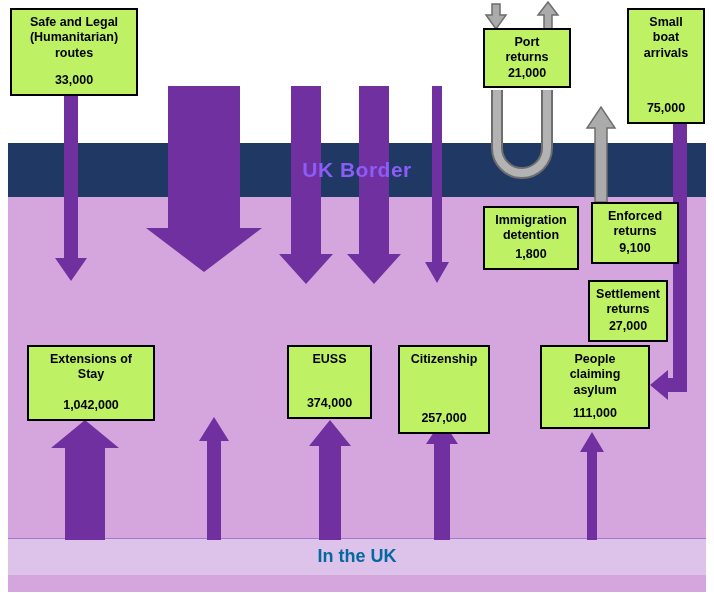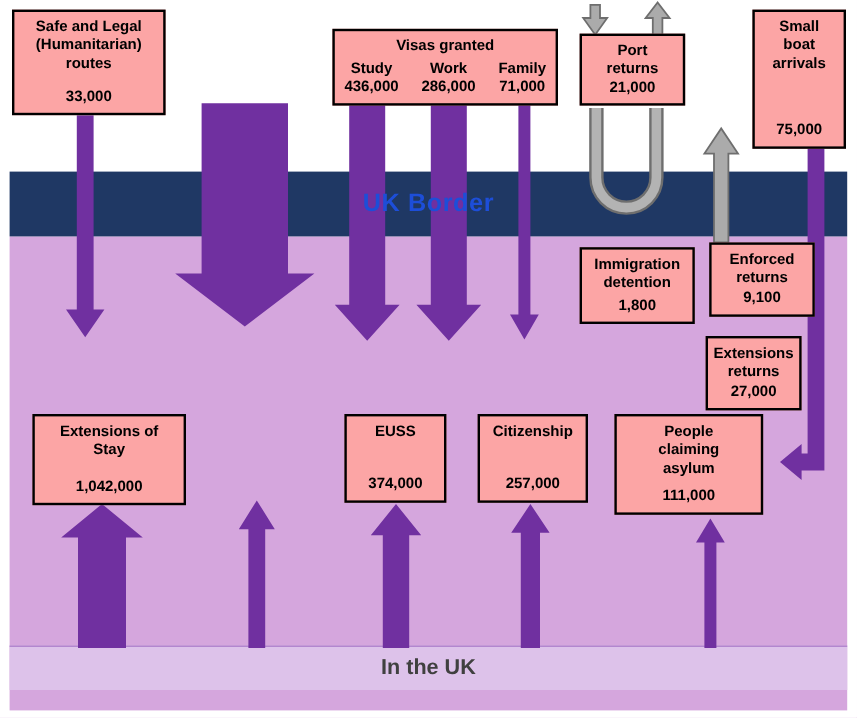--- a/index.html
+++ b/index.html
@@ -7,24 +7,24 @@
     position:relative;width:714px;height:598px;background:#ffffff;overflow:hidden;
     font-family:"Liberation Sans","DejaVu Sans",sans-serif;color:#000;
   }
   .interior{position:absolute;left:8px;top:197px;width:698px;height:395px;background:#d5a6dd;z-index:0;}
   .in-uk-band{position:absolute;left:8px;top:538px;width:698px;height:37px;background:#ddc2ea;border-top:1px solid #a878c9;box-sizing:border-box;z-index:1;}
   .border-band{position:absolute;left:8px;top:143px;width:698px;height:54px;background:#1f3864;z-index:1;}
   svg.arrows{position:absolute;left:0;top:0;width:714px;height:598px;z-index:2;pointer-events:none;}
   .ap{fill:#7030a0;}
   .ag{fill:#ababab;stroke:#6e6e6e;stroke-width:1.5;}
   .band-label{position:absolute;display:flex;align-items:center;justify-content:center;z-index:3;font-weight:700;}
-  .border-label{left:8px;top:143px;width:698px;height:54px;color:#1d4ed8;font-size:21px;letter-spacing:.5px;}
-  .inuk-label{left:8px;top:538px;width:698px;height:37px;color:#404040;font-size:18px;}
+  .border-label{left:8px;top:143px;width:698px;height:54px;color:#8b5cf6;font-size:21px;letter-spacing:.5px;}
+  .inuk-label{left:8px;top:538px;width:698px;height:37px;color:#0369a1;font-size:18px;}
   .box{
-    position:absolute;background:#fca5a5;border:2px solid #000;box-sizing:border-box;
+    position:absolute;background:#bef264;border:2px solid #000;box-sizing:border-box;
     display:flex;flex-direction:column;align-items:center;text-align:center;
     font-weight:700;font-size:12.5px;line-height:1.22;padding:5px 2px 6px;z-index:4;
   }
   .box .val{margin-top:auto;}
   .visas-cols{display:flex;justify-content:space-between;width:100%;box-sizing:border-box;
     padding:2px 6px 0;margin-top:auto;}
   .visas-col{display:flex;flex-direction:column;align-items:center;}
 </style>
 </head>
 <body>
@@ -63,37 +63,20 @@
   <div class="band-label inuk-label">In the UK</div>
 
   <div class="box" style="left:10px;top:8px;width:128px;height:88px">
     <div>Safe and Legal</div>
     <div>(Humanitarian)</div>
     <div>routes</div>
     <div class="val">33,000</div>
   </div>
 
 
-  <div class="box" style="left:277px;top:24px;width:188px;height:64px">
-    <div>Visas granted</div>
-    <div class="visas-cols">
-      <div class="visas-col">
-        <div>Study</div>
-        <div>436,000</div>
-      </div>
-      <div class="visas-col">
-        <div>Work</div>
-        <div>286,000</div>
-      </div>
-      <div class="visas-col">
-        <div>Family</div>
-        <div>71,000</div>
-      </div>
-    </div>
-  </div>
 
   <div class="box" style="left:483px;top:28px;width:88px;height:60px">
     <div>Port</div>
     <div>returns</div>
     <div class="val">21,000</div>
   </div>
 
   <div class="box" style="left:627px;top:8px;width:78px;height:116px">
     <div>Small</div>
     <div>boat</div>
@@ -107,42 +90,42 @@
     <div class="val">1,800</div>
   </div>
 
   <div class="box" style="left:591px;top:202px;width:88px;height:62px">
     <div>Enforced</div>
     <div>returns</div>
     <div class="val">9,100</div>
   </div>
 
   <div class="box" style="left:588px;top:280px;width:80px;height:62px">
-    <div>Extensions</div>
+    <div>Settlement</div>
     <div>returns</div>
     <div class="val">27,000</div>
   </div>
 
   <div class="box" style="left:27px;top:345px;width:128px;height:76px">
     <div>Extensions of</div>
     <div>Stay</div>
     <div class="val">1,042,000</div>
   </div>
 
 
   <div class="box" style="left:287px;top:345px;width:85px;height:74px">
     <div>EUSS</div>
     <div class="val">374,000</div>
   </div>
 
-  <div class="box" style="left:398px;top:345px;width:92px;height:74px">
+  <div class="box" style="left:398px;top:345px;width:92px;height:89px">
     <div>Citizenship</div>
     <div class="val">257,000</div>
   </div>
 
-  <div class="box" style="left:512px;top:345px;width:124px;height:84px">
+  <div class="box" style="left:540px;top:345px;width:110px;height:84px">
     <div>People</div>
     <div>claiming</div>
     <div>asylum</div>
     <div class="val">111,000</div>
   </div>
 
 </div>
 
 </body></html>

